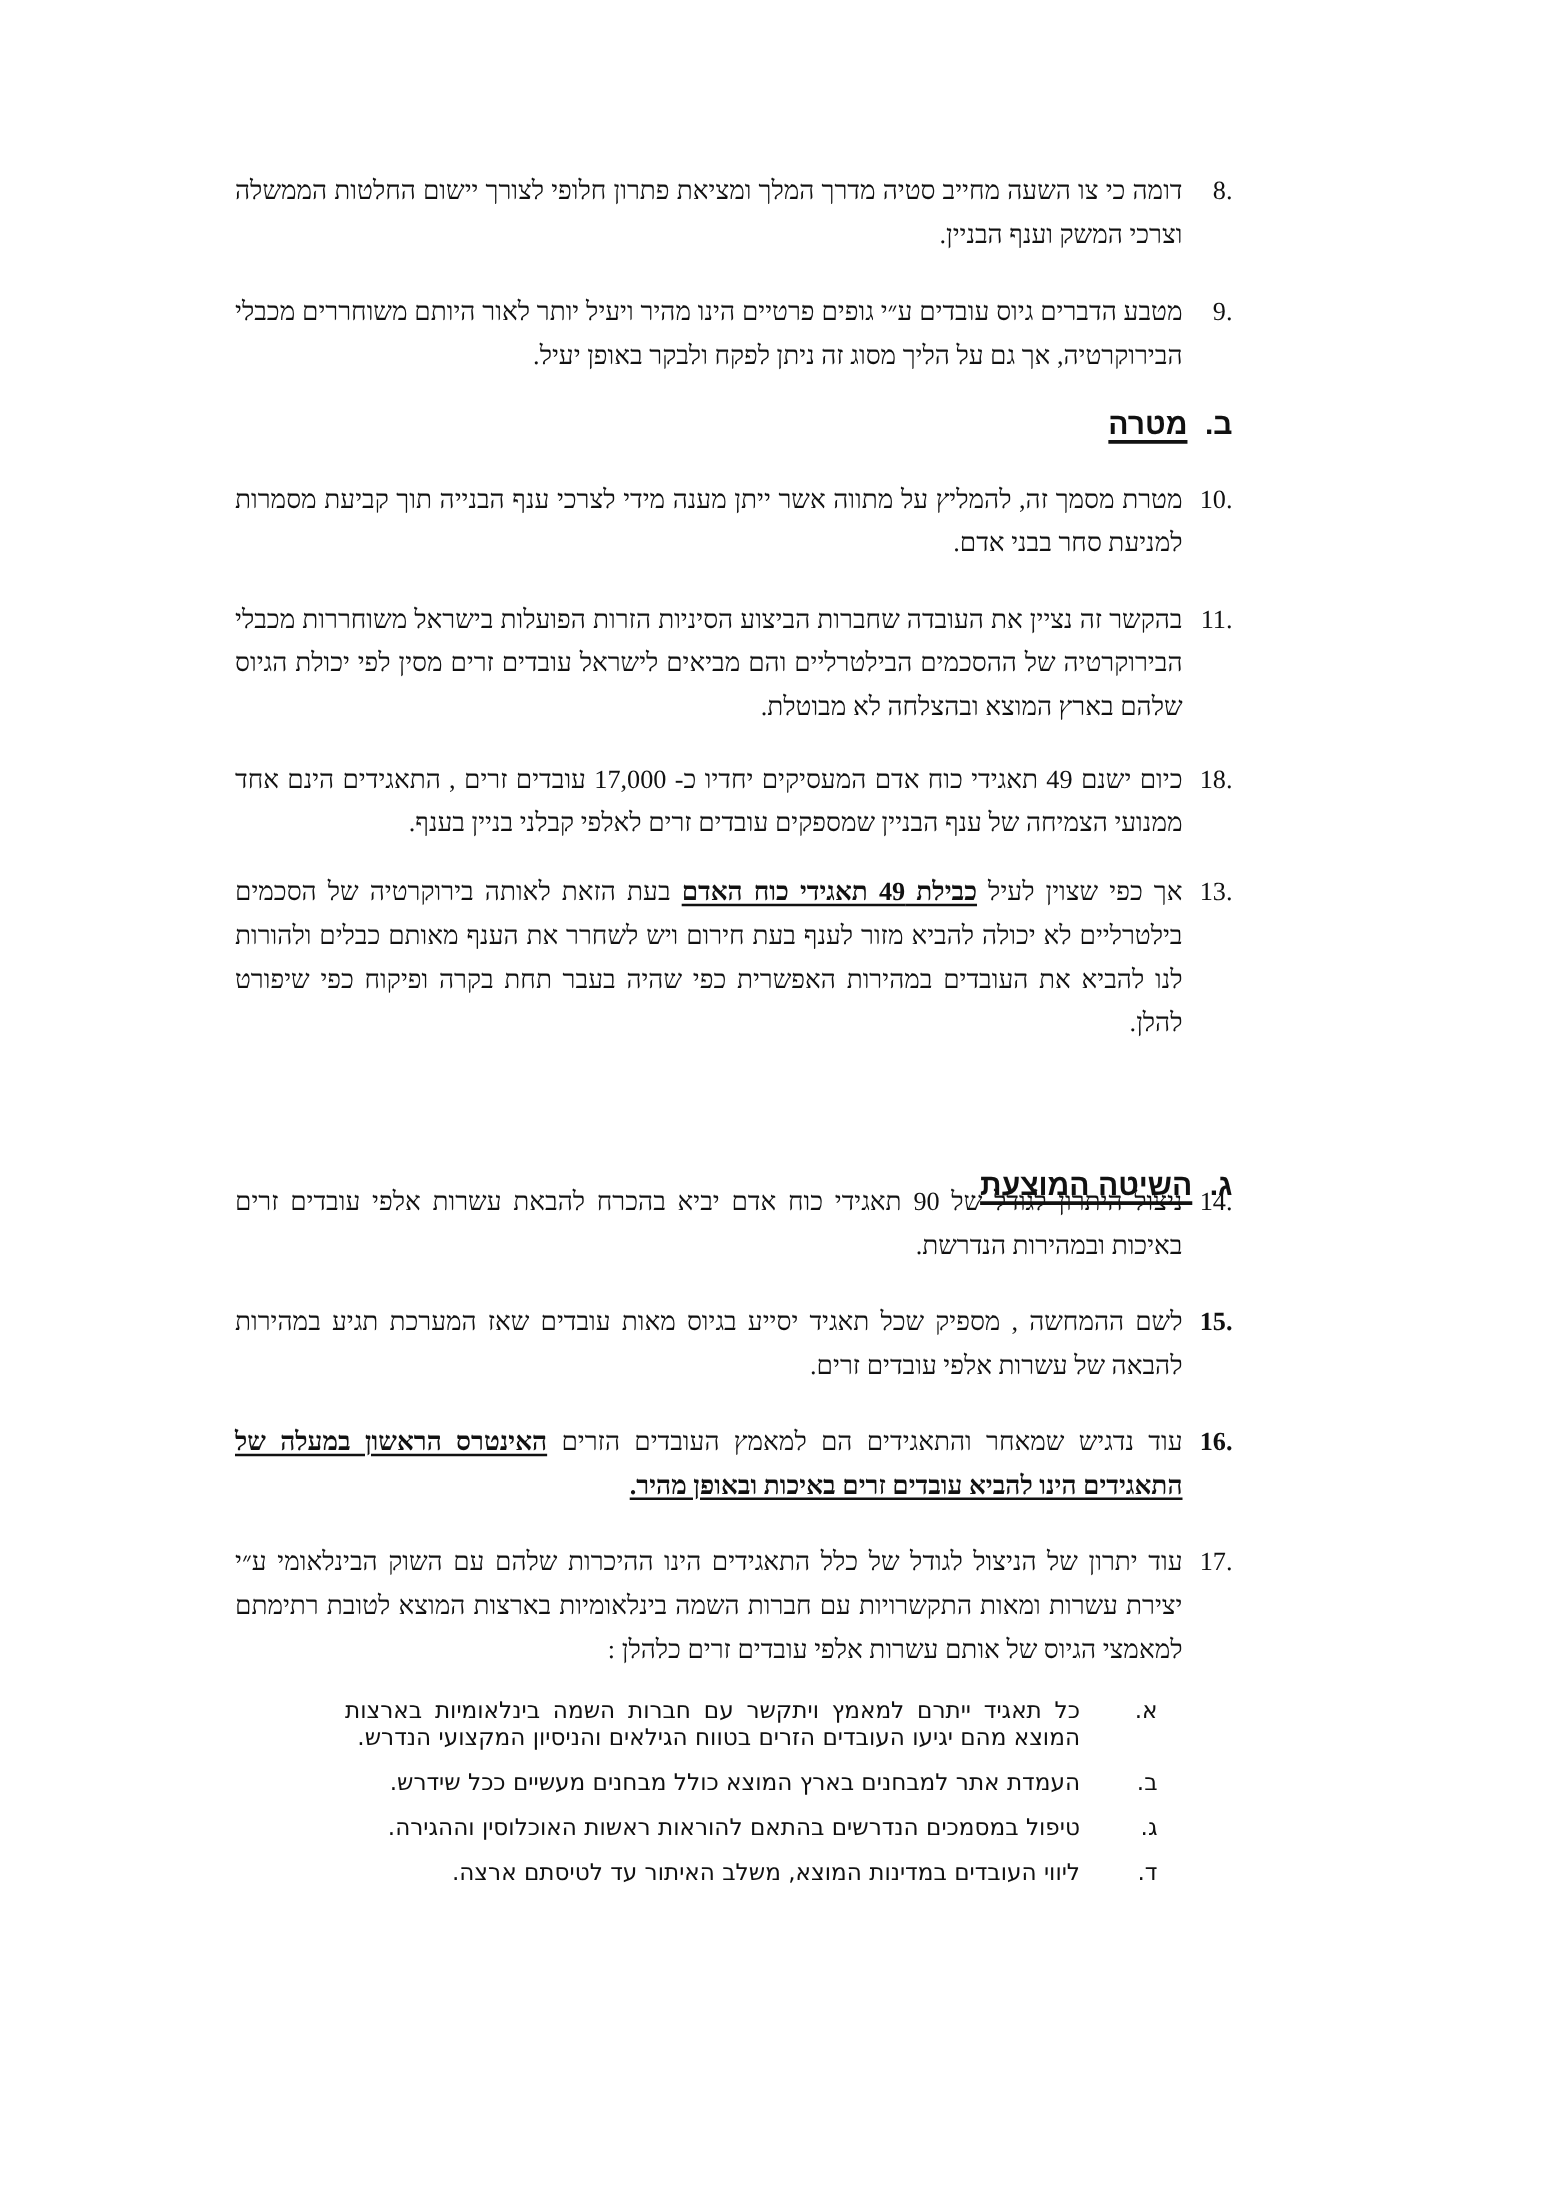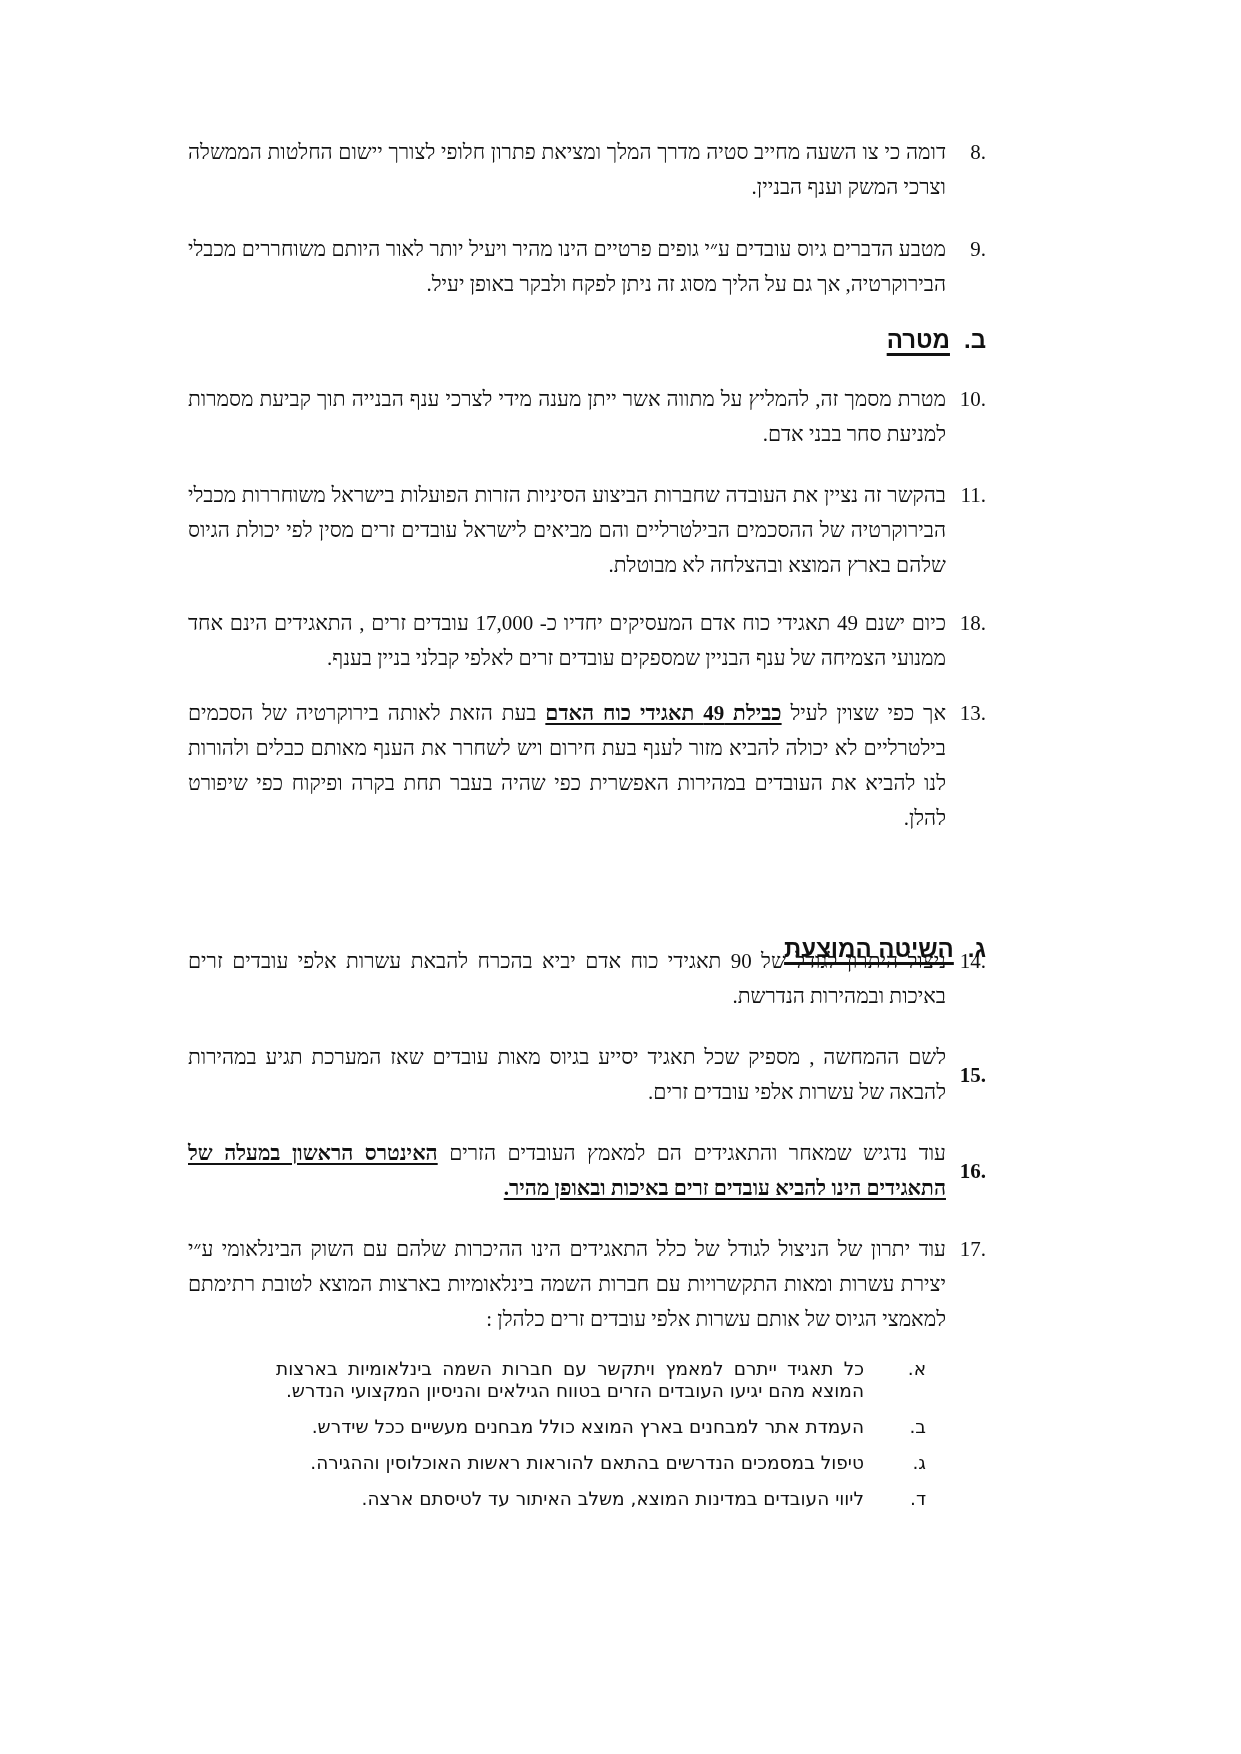--- a/index.html
+++ b/index.html
@@ -33,21 +33,21 @@
     }
     .para .num {
       position: absolute;
       right: 0;
       top: 0;
       width: 40px;
       text-align: right;
       direction: ltr;
       unicode-bidi: isolate;
     }
-    .para .num.bold { font-weight: bold; margin-top: 18px; }
+    .para .num.bold { font-weight: bold; }
     .para .body {
       margin-right: 40px;
       display: block;
     }
     .u-bold {
       font-weight: bold;
       text-decoration: underline;
       text-decoration-thickness: 2px;
       text-underline-offset: 3px;
       margin-top: 42px;

